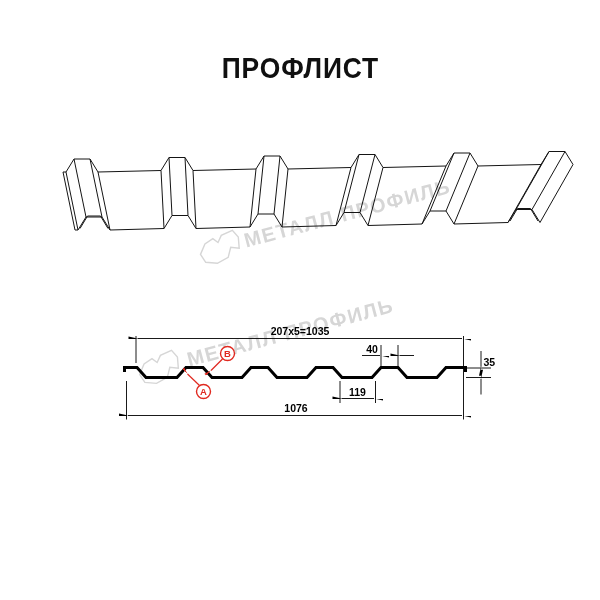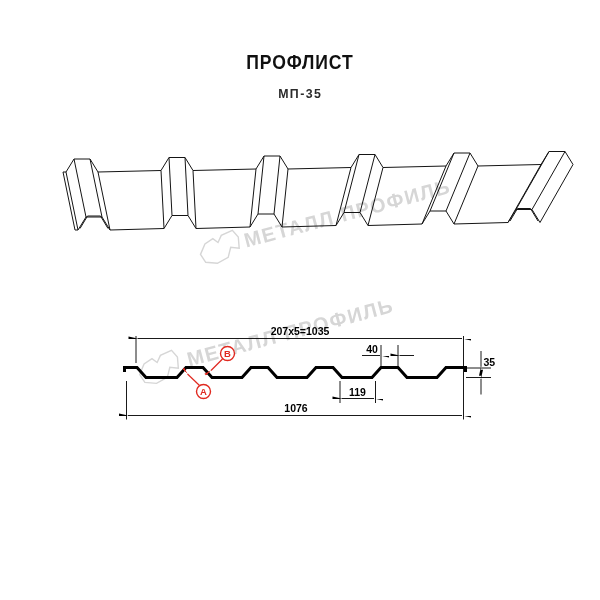--- a/index.html
+++ b/index.html
@@ -1,19 +1,19 @@
 <!DOCTYPE html>
 <html><head>
 <meta charset="utf-8">
 <style>
   html,body{margin:0;padding:0;background:#fff;}
   .page{position:relative;width:600px;height:600px;background:#ffffff;overflow:hidden;
         font-family:"Liberation Sans",sans-serif;}
   .title{position:absolute;top:51px;left:0;width:600px;text-align:center;
-         font-size:20px;font-weight:800;color:#101010;letter-spacing:1px;}
+         font-size:30px;font-weight:800;color:#101010;letter-spacing:1px;}
   .title span{display:inline-block;transform:scaleX(.88);transform-origin:center;}
   .subtitle{position:absolute;top:86px;left:0;width:600px;text-align:center;
             font-size:13px;font-weight:700;color:#2b2b2b;letter-spacing:1.5px;}
   .subtitle span{display:inline-block;transform:scaleX(.95);transform-origin:center;}
   .footer{position:absolute;top:529px;left:0;width:600px;text-align:center;
           font-size:15.5px;font-weight:700;color:#1a1a1a;letter-spacing:.4px;}
   .footer span{display:inline-block;transform:scaleX(.9);transform-origin:center;}
   svg{position:absolute;top:0;left:0;}
   .wm-text{font-family:"Liberation Sans",sans-serif;font-weight:700;font-size:20px;
            letter-spacing:1.5px;fill:#d6d6d6;}
@@ -24,23 +24,20 @@
   .sketch{stroke:#151515;stroke-width:1;fill:none;stroke-linejoin:round;}
   .red{stroke:#e02920;stroke-width:1.2;fill:none;}
 </style>
 </head>
 <body>
 
 <div class="page">
 
   <div class="title">
     <span>ПРОФЛИСТ</span>
-  </div>
-  <div class="subtitle">
-    <span>МП-35</span>
   </div>
 
   <svg width="600" height="600" viewBox="0 0 600 600">
     <defs>
       <marker id="dimArrow" markerUnits="userSpaceOnUse" markerWidth="12" markerHeight="8" refX="0" refY="0" orient="auto-start-reverse">
         <path d="M0,0 L9,2 L9,-2 Z" fill="#000"></path>
       </marker>
       <marker id="redArrow" markerUnits="userSpaceOnUse" markerWidth="10" markerHeight="8" refX="0" refY="0" orient="auto">
         <path d="M0,0 L7,2.4 L7,-2.4 Z" fill="#e02920"></path>
       </marker>

